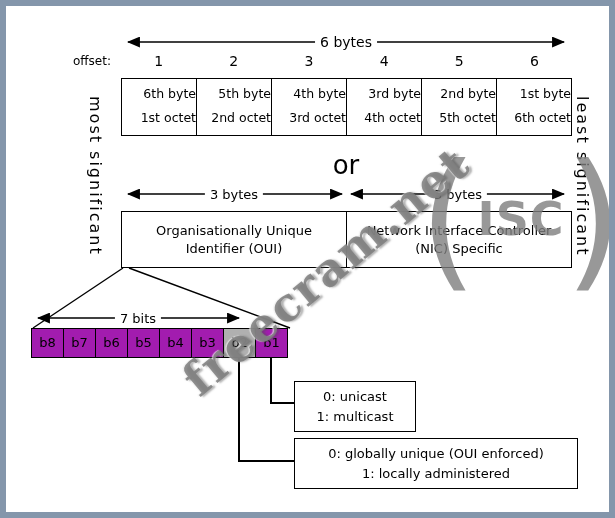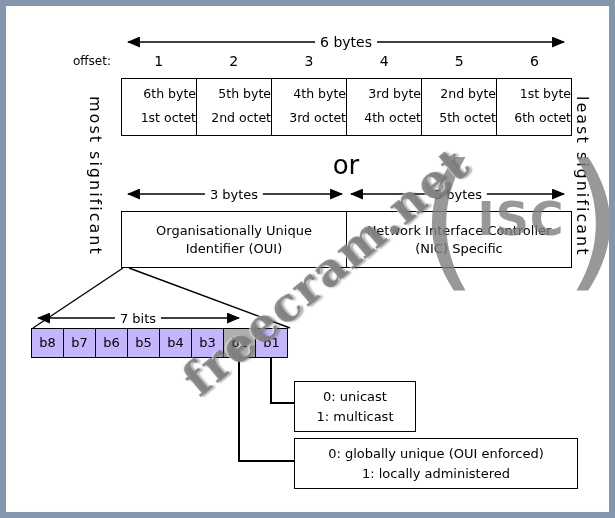--- a/index.html
+++ b/index.html
@@ -76,21 +76,21 @@
     margin-left: -1px; background: #fff;
     display: flex; flex-direction: column; justify-content: center;
     text-align: center; font-size: 13px; line-height: 1.35;
   }
   .sec-cell:first-child { margin-left: 0; }
 
   .bits-row { position: absolute; left: 25px; top: 322px; display: flex; z-index: 2; }
   .bit-cell {
     width: 33px; height: 30px;
     border: 1px solid #000; box-sizing: border-box;
-    margin-left: -1px; background: #c4b5fd;
+    margin-left: -1px; background: #a21caf;
     text-align: center; line-height: 28px; font-size: 13px;
   }
   .bit-cell:first-child { margin-left: 0; }
   .bit-cell.shaded { background: #b0b0b0; }
 
   .callout {
     position: absolute;
     border: 1px solid #000; background: #fff;
     font-size: 13px; padding: 5px 8px; line-height: 1.5;
     z-index: 2;

